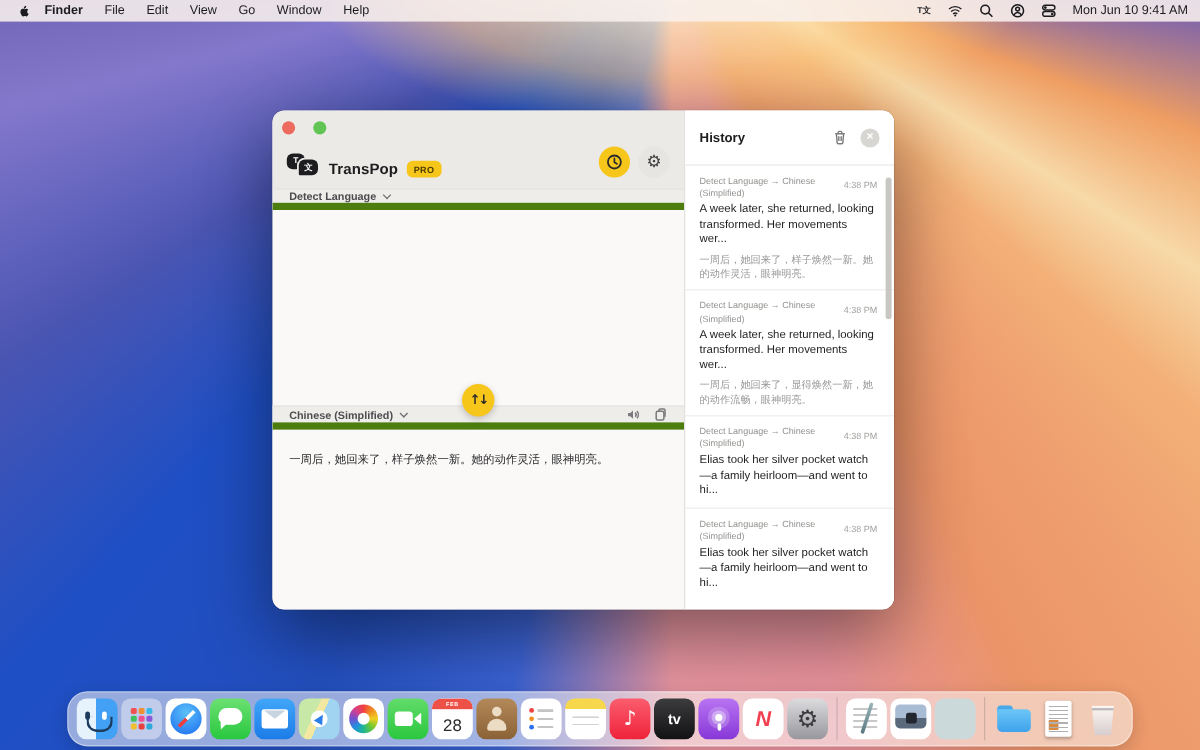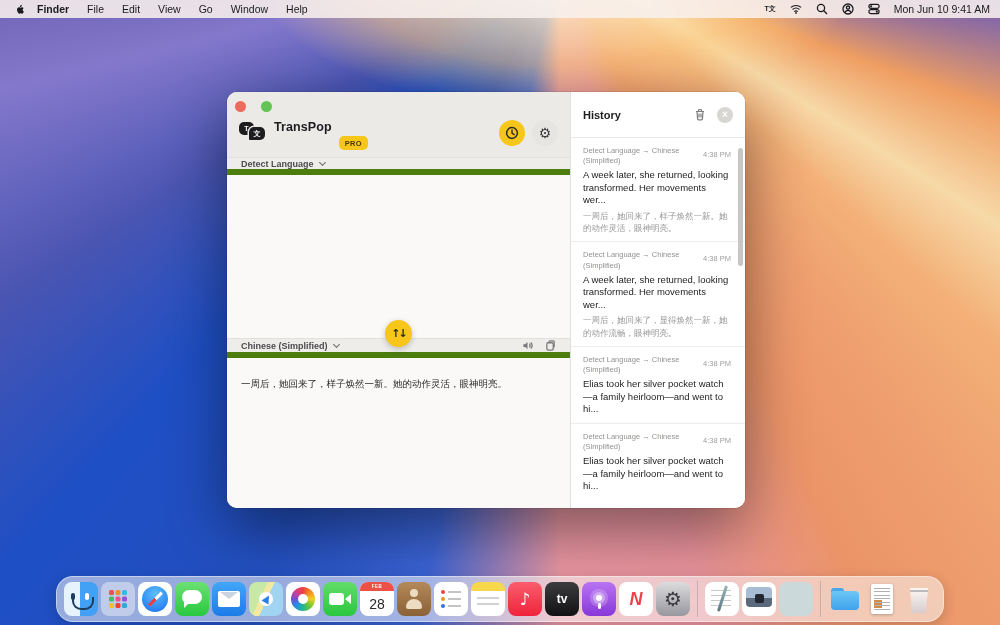--- a/index.html
+++ b/index.html
@@ -47,21 +47,21 @@
     border-radius:10px; overflow:hidden;
     box-shadow:0 22px 60px rgba(0,0,0,.45), 0 0 0 .5px rgba(0,0,0,.15);
     background:#FAF9F7; z-index:10;
   }
   .main-panel { position:absolute; left:0; top:0; width:343px; height:416px; }
   .titlebar { position:absolute; left:0; top:0; right:0; height:65px; background:#ECEAE7; }
   .traffic { position:absolute; top:9px; width:11px; height:11px; border-radius:50%; }
   .traffic.red { left:8px; background:#EC6A5E; }
   .traffic.green { left:34px; background:#61C454; }
 
-  .title-row { position:absolute; left:12px; right:12px; top:28px; height:28px; display:flex; align-items:flex-start; }
+  .title-row { position:absolute; left:12px; right:12px; top:28px; height:28px; display:flex; align-items:flex-end; }
   .logo { position:relative; width:28px; height:22px; margin-right:7px; }
   .logo .bub { position:absolute; background:#1d1d1f; color:#fff; font-size:7px; font-weight:bold;
     display:flex; align-items:center; justify-content:center; }
   .logo .bub.back { left:0; top:2px; width:15px; height:13px; border-radius:5px 5px 1px 5px; }
   .logo .bub.front { left:10px; top:7px; width:16px; height:13px; border-radius:5px 5px 5px 1px; box-shadow:0 0 0 1.5px #ECEAE7; }
   .app-title { font-size:12.5px; font-weight:bold; color:#1d1d1f; letter-spacing:.1px; }
   .pro-badge { margin-left:7px; background:#F7C61B; color:#4a3a00; font-size:7.5px; font-weight:bold;
     padding:2.5px 6px; border-radius:5px; letter-spacing:.3px;margin-top:16px; }
   .hdr-btns { margin-left:auto; display:flex; gap:7px; }
   .circle-btn { width:26px; height:26px; border-radius:50%; display:flex; align-items:center; justify-content:center; border:none; cursor:pointer; }

